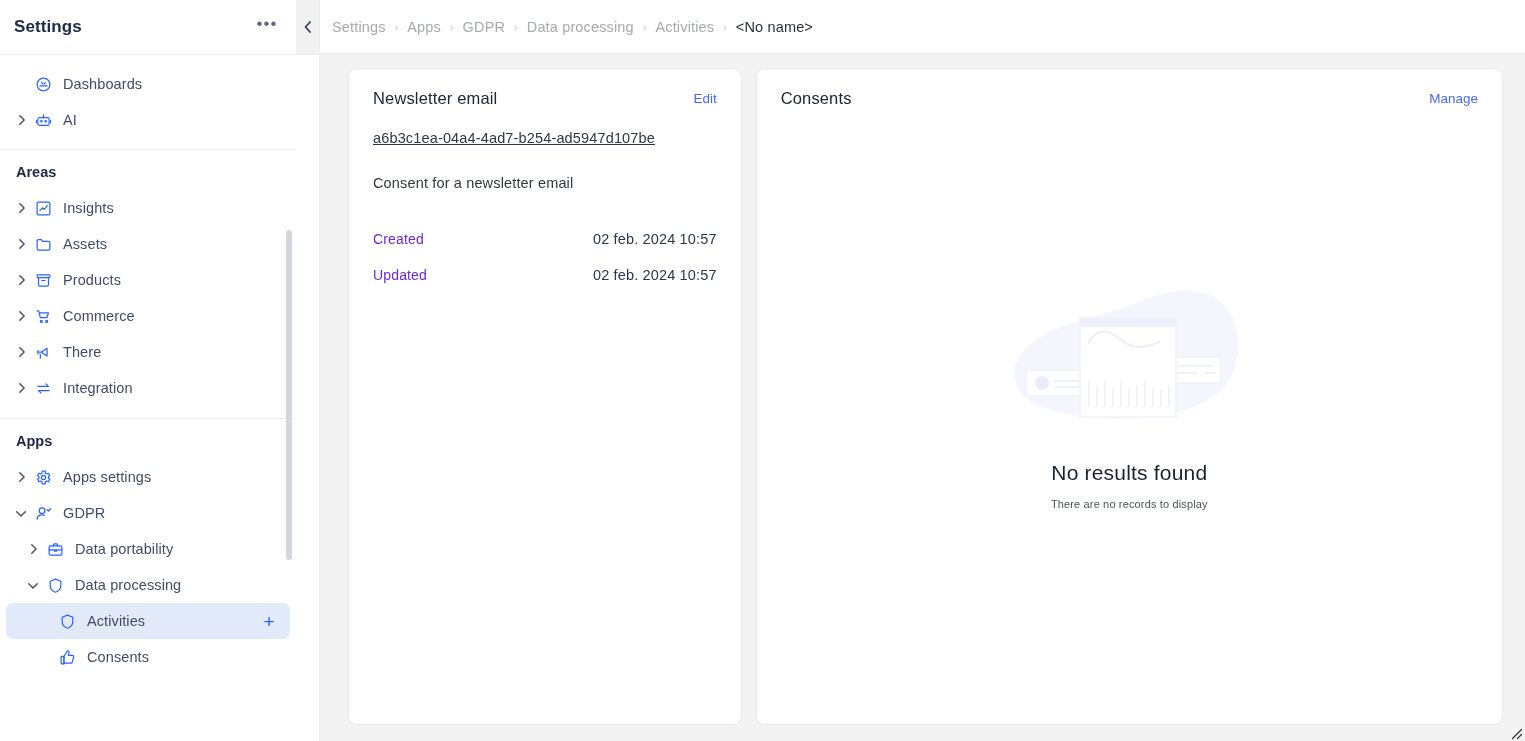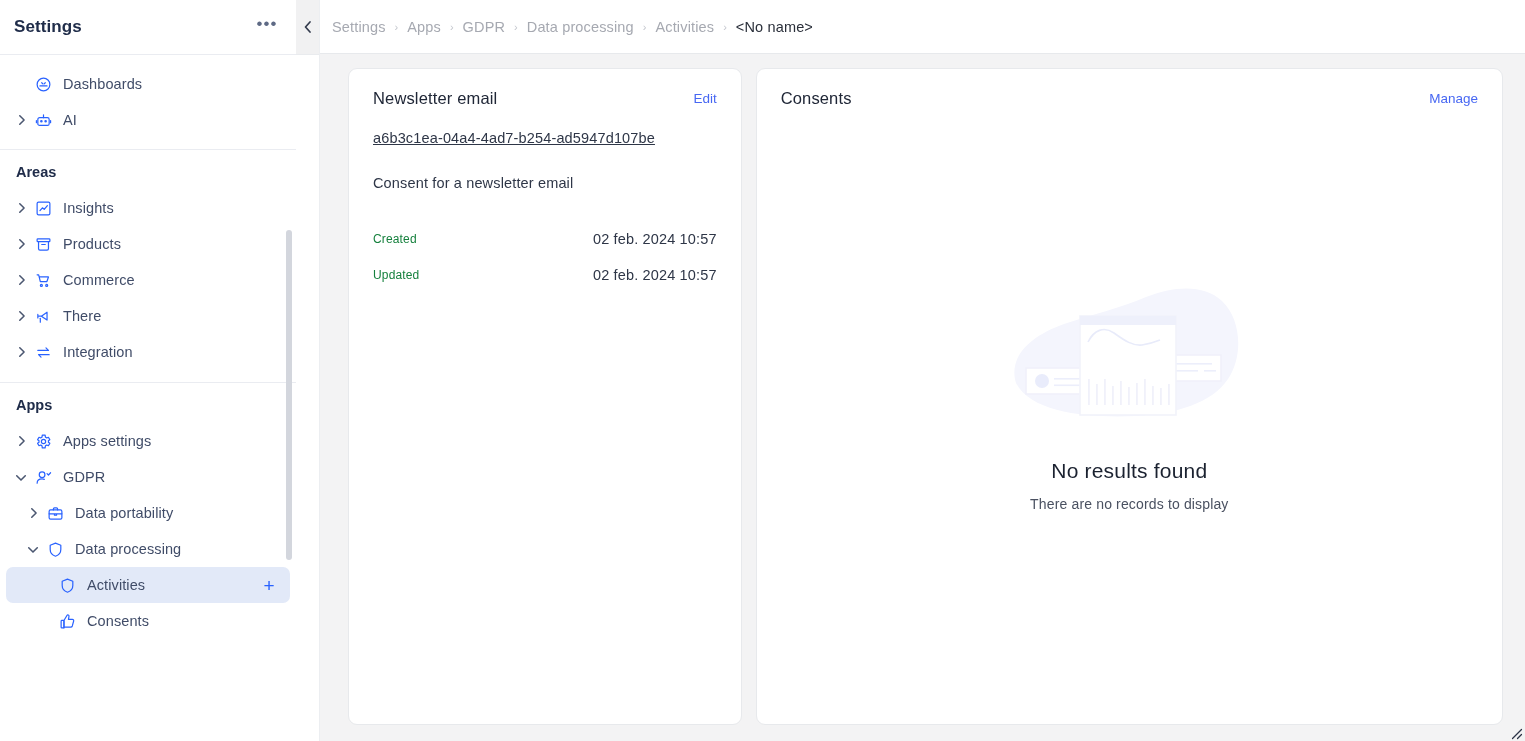--- a/index.html
+++ b/index.html
@@ -177,41 +177,41 @@
     font-size: 14.5px; color: #2e3647; letter-spacing: .15px; text-decoration: underline;
   }
   .detail-desc {
     margin-top: 29px;
     font-size: 14.5px; color: #2e3647; letter-spacing: .15px;
   }
   .meta { margin-top: 30px; }
   .meta-row { display: flex; align-items: center; height: 36px; }
   .meta-key {
     width: 220px; min-width: 220px;
-    font-size: 12px; color: #15803d; letter-spacing: .15px;
+    font-size: 14px; color: #6d28d9; letter-spacing: .15px;
   }
   .meta-val { font-size: 14.5px; color: #2e3647; letter-spacing: .15px; text-align: right; }
 
   .card-consents {
     flex: 1 1 auto;
     display: flex; flex-direction: column;
     min-height: 0;
   }
   .empty-wrap {
     flex: 1 1 auto;
     display: flex; flex-direction: column;
     align-items: center; justify-content: center;
     padding-bottom: 34px;
   }
   .empty-art { width: 250px; height: 160px; margin-bottom: 12px; }
   .empty-title {
     font-size: 21px; color: #1b2230; font-weight: 400;
     letter-spacing: .2px; margin-bottom: 13px;
   }
-  .empty-sub { font-size: 14px; color: #4a5161; letter-spacing: .15px; }
+  .empty-sub { font-size: 11px; color: #4a5161; letter-spacing: .15px; }
 
   
   .grip {
     position: absolute; right: 2px; bottom: 1px;
     width: 16px; height: 16px; pointer-events: none;
   }
 </style>
 </head>
 <body>
 
@@ -270,20 +270,33 @@
         <span class="nav-icon">
           <svg width="17" height="17" viewBox="0 0 24 24" fill="none" stroke="currentColor" stroke-width="1.7" stroke-linecap="round" stroke-linejoin="round">
               <rect x="3" y="3" width="18" height="18" rx="2"></rect>
               <path d="M7 15l3.5-4 2.5 2.2L17.5 8"></path>
             </svg>
         </span>
         <span class="nav-label">Insights</span>
       </div>
 
 
+      <div class="nav-item lvl0">
+        <span class="chev">
+            <svg width="9" height="12" viewBox="0 0 10 14" fill="none" stroke="currentColor" stroke-width="1.8" stroke-linecap="round" stroke-linejoin="round">
+              <path d="M3 2l5 5-5 5"></path>
+            </svg>
+          </span>
+        <span class="nav-icon">
+          <svg width="17" height="17" viewBox="0 0 24 24" fill="none" stroke="currentColor" stroke-width="1.7" stroke-linecap="round" stroke-linejoin="round">
+              <path d="M3 7a2 2 0 0 1 2-2h4l2 2.5h8a2 2 0 0 1 2 2V18a2 2 0 0 1-2 2H5a2 2 0 0 1-2-2z"></path>
+            </svg>
+        </span>
+        <span class="nav-label">Assets</span>
+      </div>
 
 
       <div class="nav-item lvl0">
         <span class="chev">
             <svg width="9" height="12" viewBox="0 0 10 14" fill="none" stroke="currentColor" stroke-width="1.8" stroke-linecap="round" stroke-linejoin="round">
               <path d="M3 2l5 5-5 5"></path>
             </svg>
           </span>
         <span class="nav-icon">
           <svg width="17" height="17" viewBox="0 0 24 24" fill="none" stroke="currentColor" stroke-width="1.7" stroke-linecap="round" stroke-linejoin="round">

